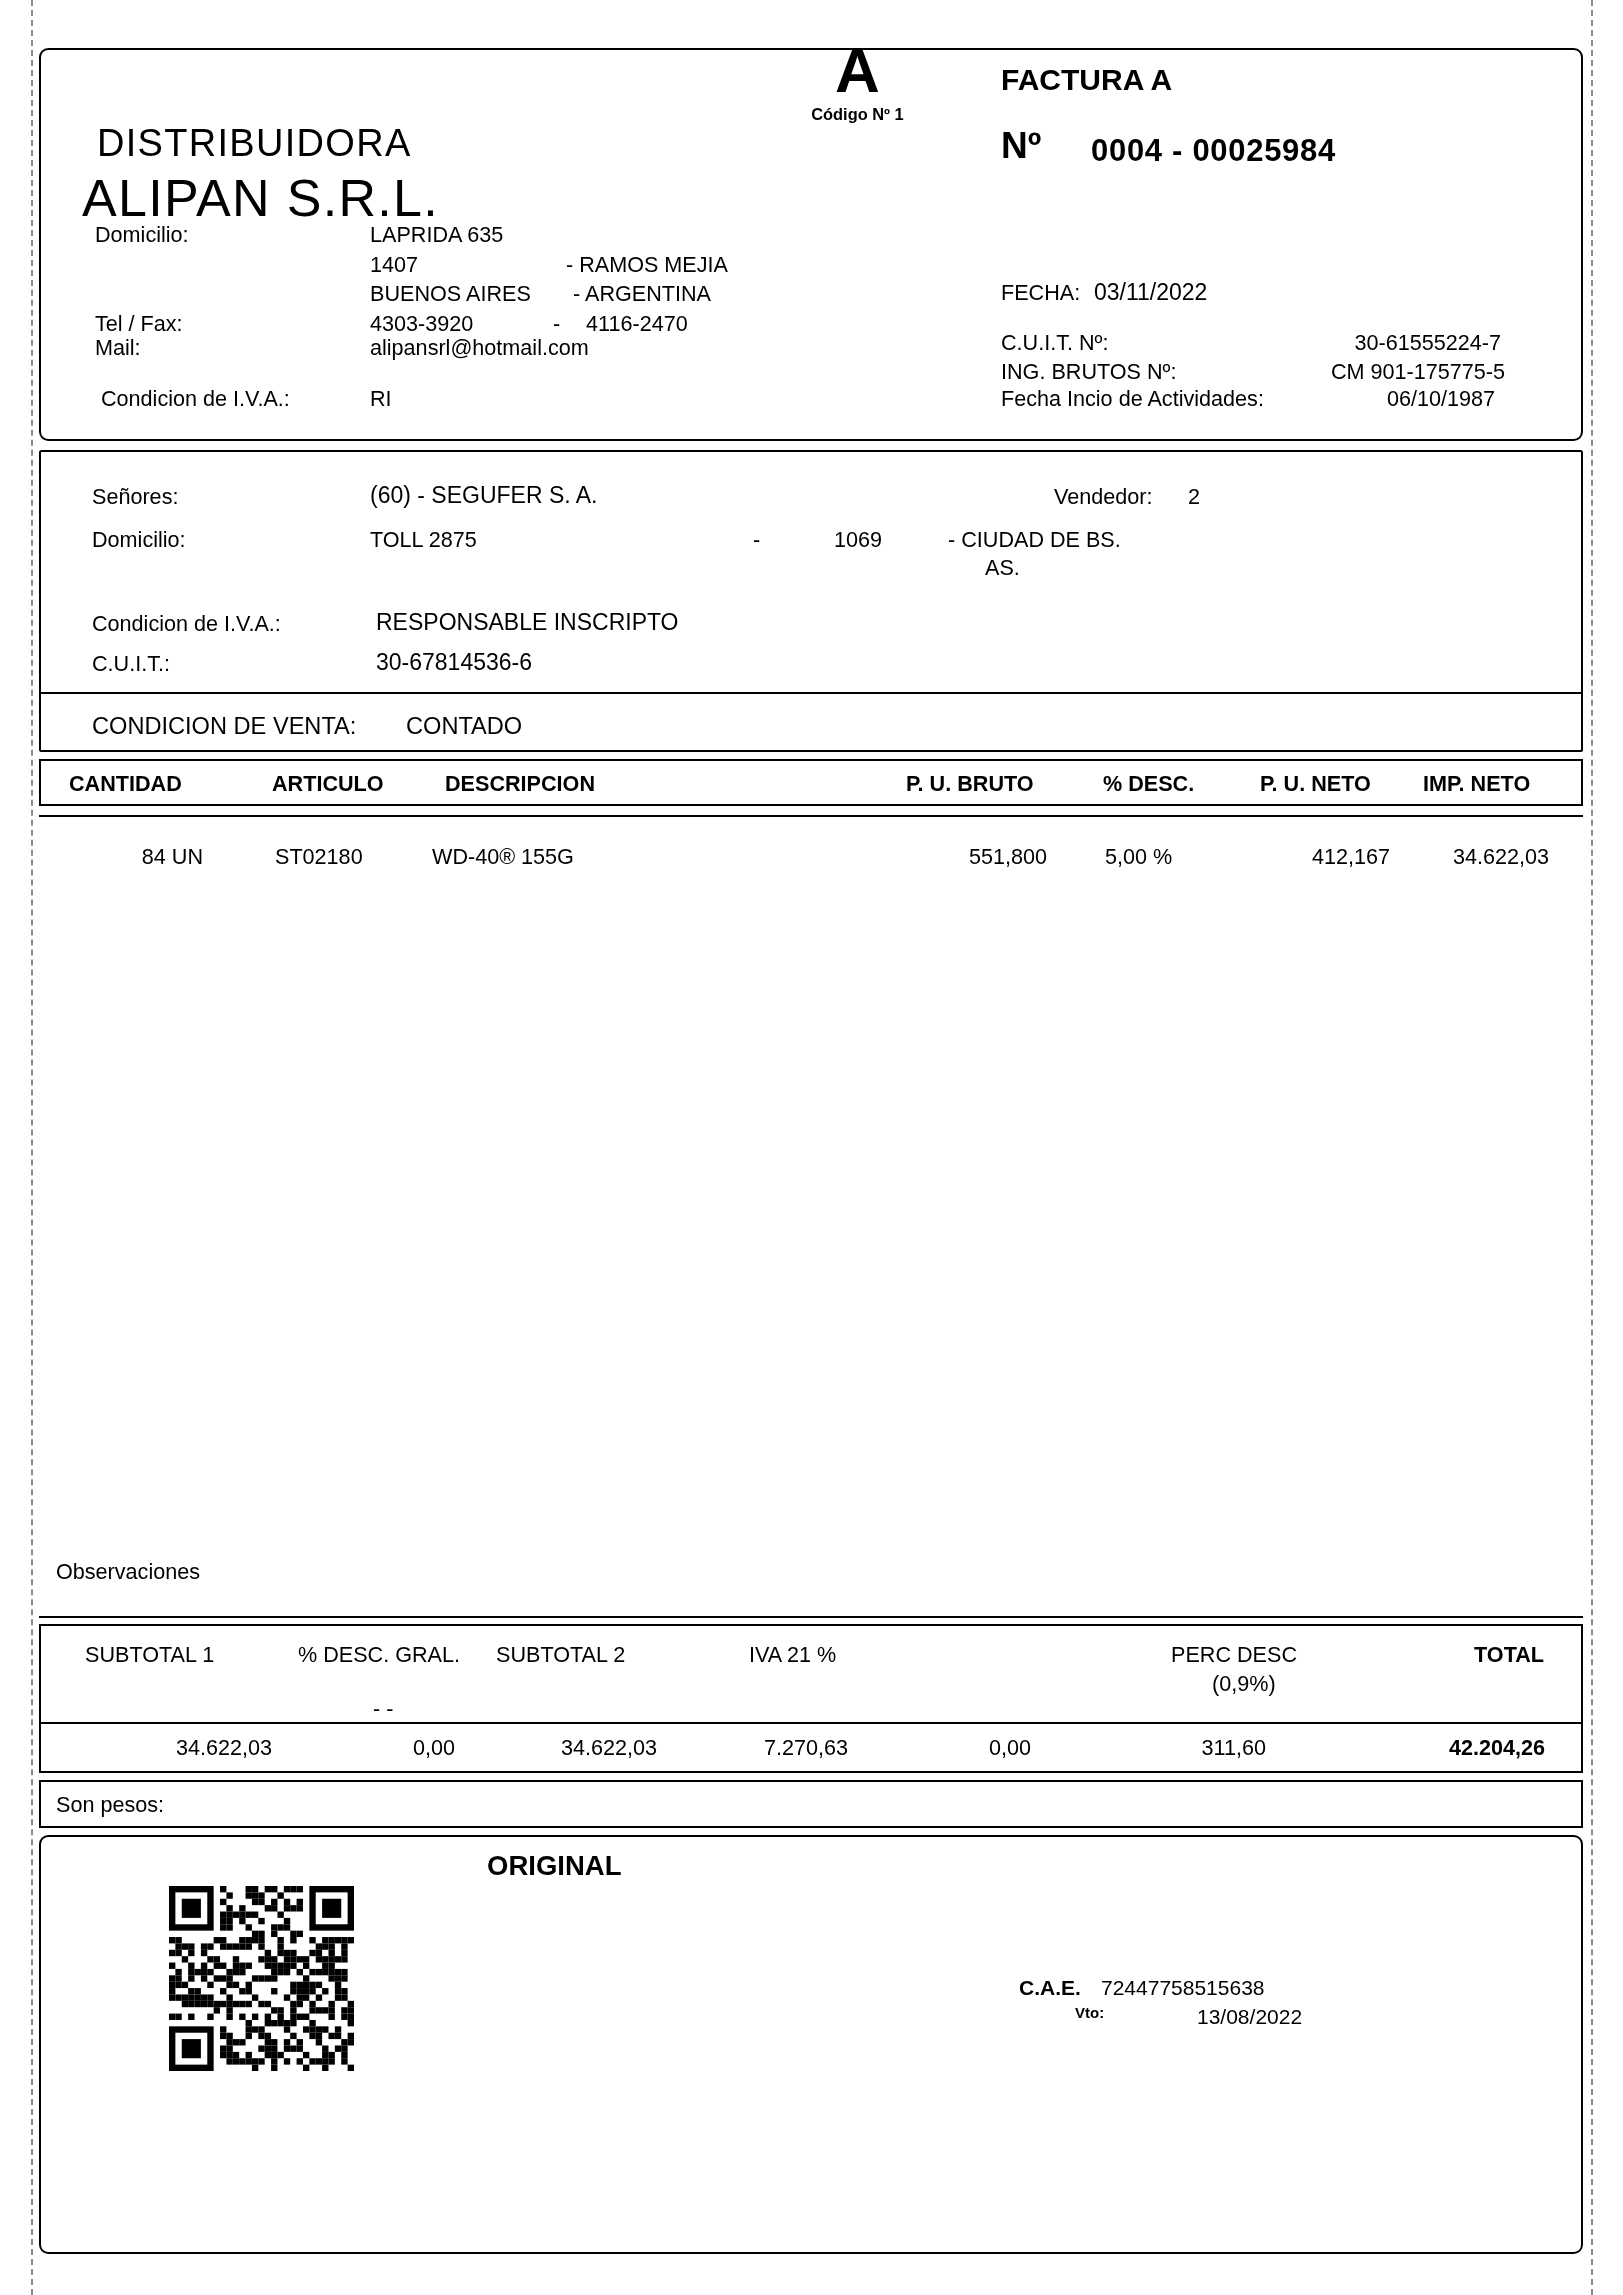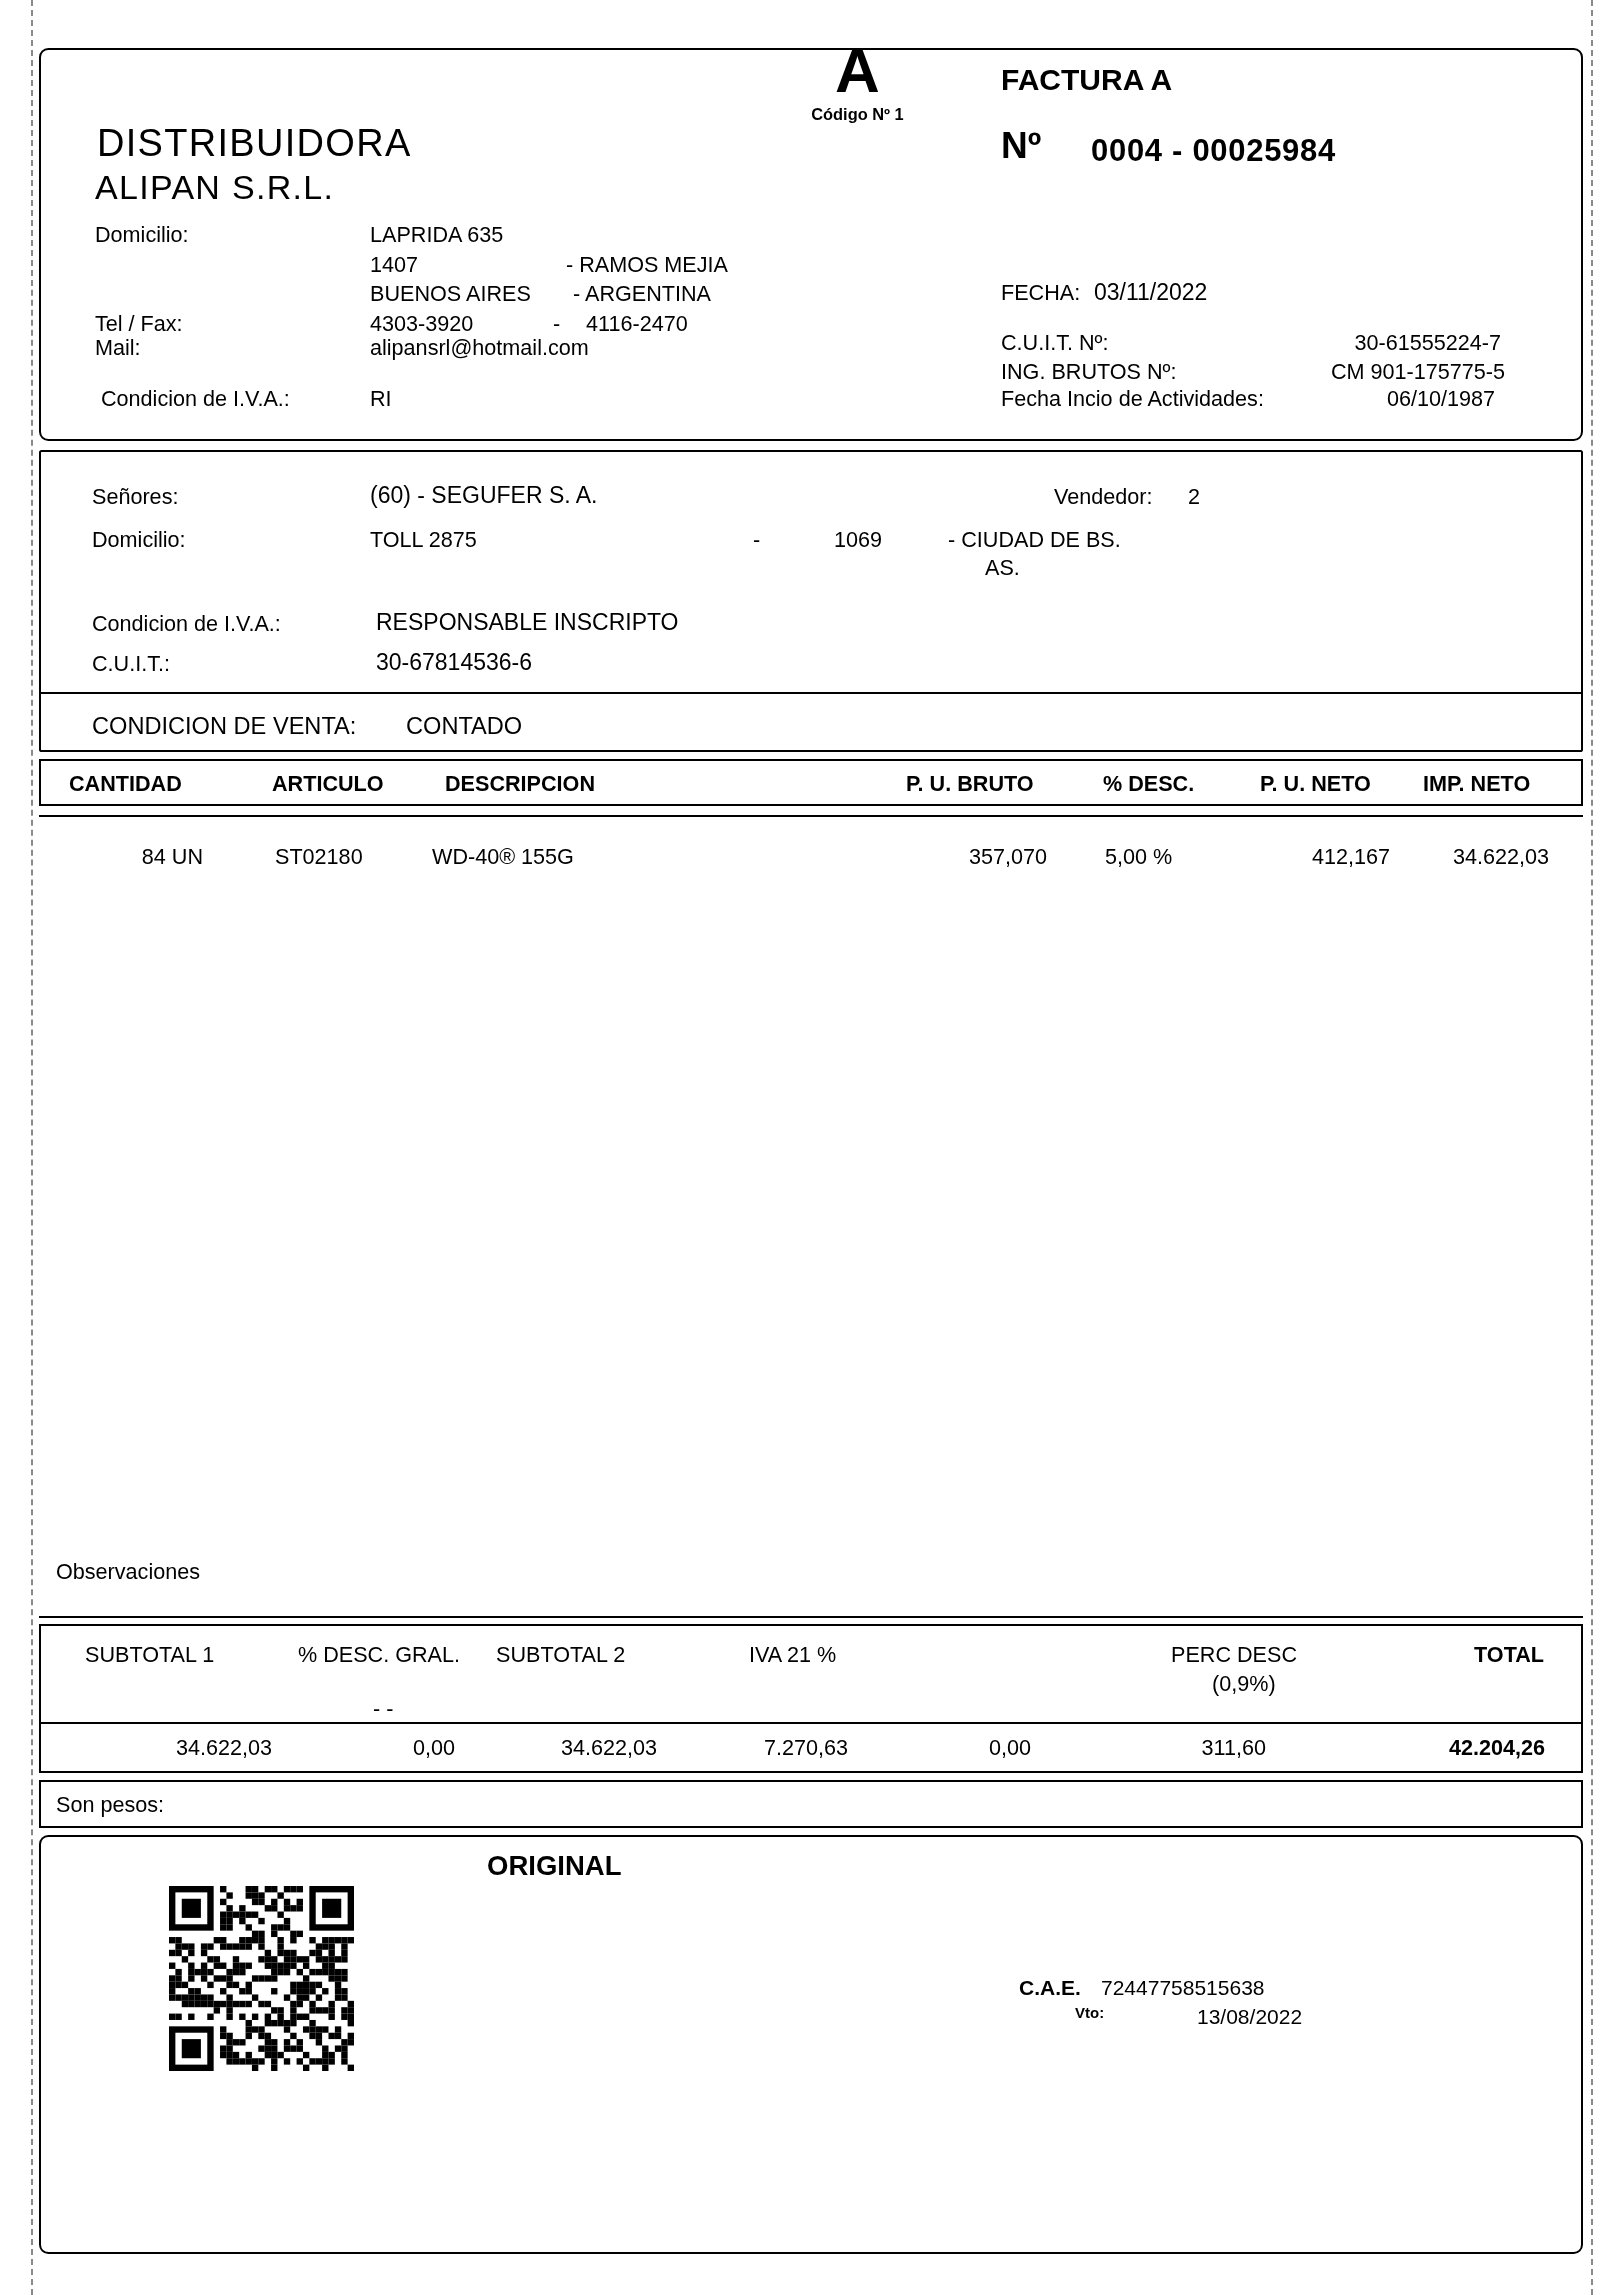--- a/index.html
+++ b/index.html
@@ -26,21 +26,21 @@
   <div class="box" style="left:39px;top:48px;width:1544px;height:393px;border-radius:9.2px"></div>
 
   <div class="t b c" style="left:805px;top:34px;width:105px;font-size:62px">A</div>
   <div class="t b c" style="left:805px;top:105px;width:105px;font-size:16.4px">Código Nº 1</div>
 
   <div class="t b" style="left:1001px;top:62px;font-size:30px">FACTURA A</div>
   <div class="t b" style="left:1001px;top:124px;font-size:37px">Nº</div>
   <div class="t b" style="left:1091px;top:132px;font-size:31px;letter-spacing:0.7px">0004 - 00025984</div>
 
   <div class="t" style="left:97px;top:121px;font-size:38px;letter-spacing:1.3px">DISTRIBUIDORA</div>
-  <div class="t" style="left:95px;top:167px;font-size:34px;letter-spacing:1.3px">ALIPAN S.R.L.</div>
+  <div class="t" style="left:82px;top:167px;font-size:52px;letter-spacing:1.3px">ALIPAN S.R.L.</div>
 
   <div class="t" style="left:95px;top:222px">Domicilio:</div>
   <div class="t" style="left:370px;top:222px">LAPRIDA 635</div>
   <div class="t" style="left:370px;top:252px">1407</div>
   <div class="t" style="left:566px;top:252px">- RAMOS MEJIA</div>
   <div class="t" style="left:370px;top:281px">BUENOS AIRES</div>
   <div class="t" style="left:573px;top:281px">- ARGENTINA</div>
 
   <div class="t" style="left:95px;top:311px">Tel / Fax:</div>
   <div class="t" style="left:370px;top:311px">4303-3920</div>
@@ -98,21 +98,21 @@
   <div class="t b" style="left:445px;top:771px">DESCRIPCION</div>
   <div class="t b" style="left:906px;top:771px">P. U. BRUTO</div>
   <div class="t b" style="left:1103px;top:771px">% DESC.</div>
   <div class="t b" style="left:1260px;top:771px">P. U. NETO</div>
   <div class="t b" style="left:1423px;top:771px">IMP. NETO</div>
 
   <div>
     <div class="t r" style="left:59px;top:844px;width:144px">84 UN</div>
     <div class="t" style="left:275px;top:844px">ST02180</div>
     <div class="t" style="left:432px;top:844px">WD-40® 155G</div>
-    <div class="t r" style="left:910px;top:844px;width:137px">357,070</div>
+    <div class="t r" style="left:910px;top:844px;width:137px">551,800</div>
     <div class="t" style="left:1105px;top:844px">5,00 %</div>
     <div class="t r" style="left:1253px;top:844px;width:137px">412,167</div>
     <div class="t r" style="left:1410px;top:844px;width:139px">34.622,03</div>
   </div>
 
   <div class="t" style="left:56px;top:1559px">Observaciones</div>
 
   <div class="line" style="left:39px;top:1616px;width:1544px"></div>
   <div class="box" style="left:39px;top:1624px;width:1544px;height:149px"></div>
 

